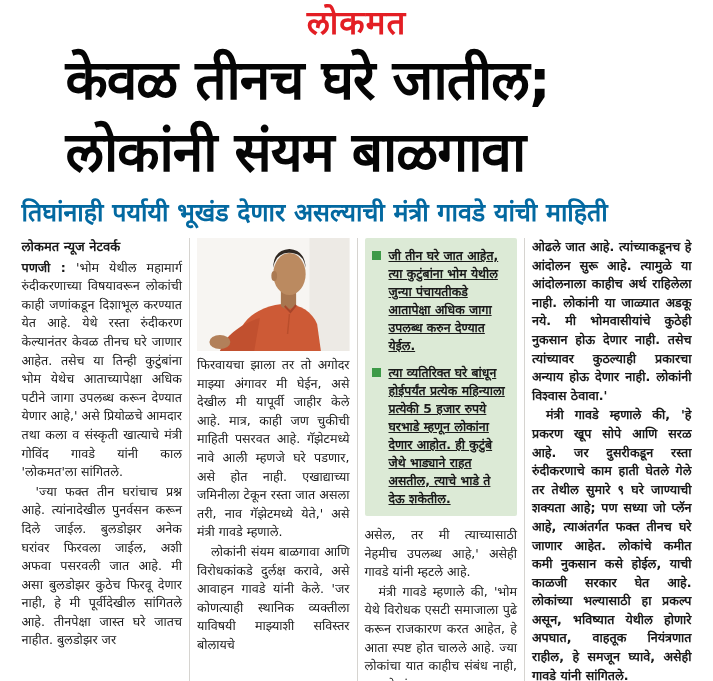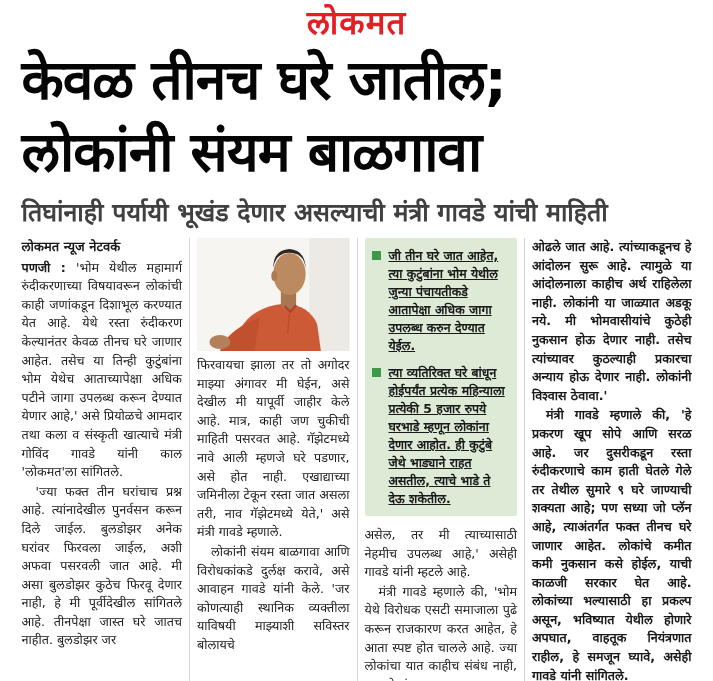--- a/index.html
+++ b/index.html
@@ -35,27 +35,28 @@
     width: 100%;
   }
   
   .headline {
     padding: 2px 8px 0 8px;
     font-weight: 700;
     color: #050505;
     line-height: 72px;
     font-size: 55px;
     letter-spacing: -1px;
+    margin-left: 44px;
   }
   .headline span { display: block; white-space: nowrap; }
   .subheadline {
     padding: 6px 8px 2px 8px;
     font-size: 25px;
     font-weight: 700;
-    color: #404040;
+    color: #0369a1;
     white-space: nowrap;
   }
   
   .body-cols {
     display: flex;
     flex: 1;
     margin: 8px 8px 0 8px;
   }
   .col {
     width: 25%;

